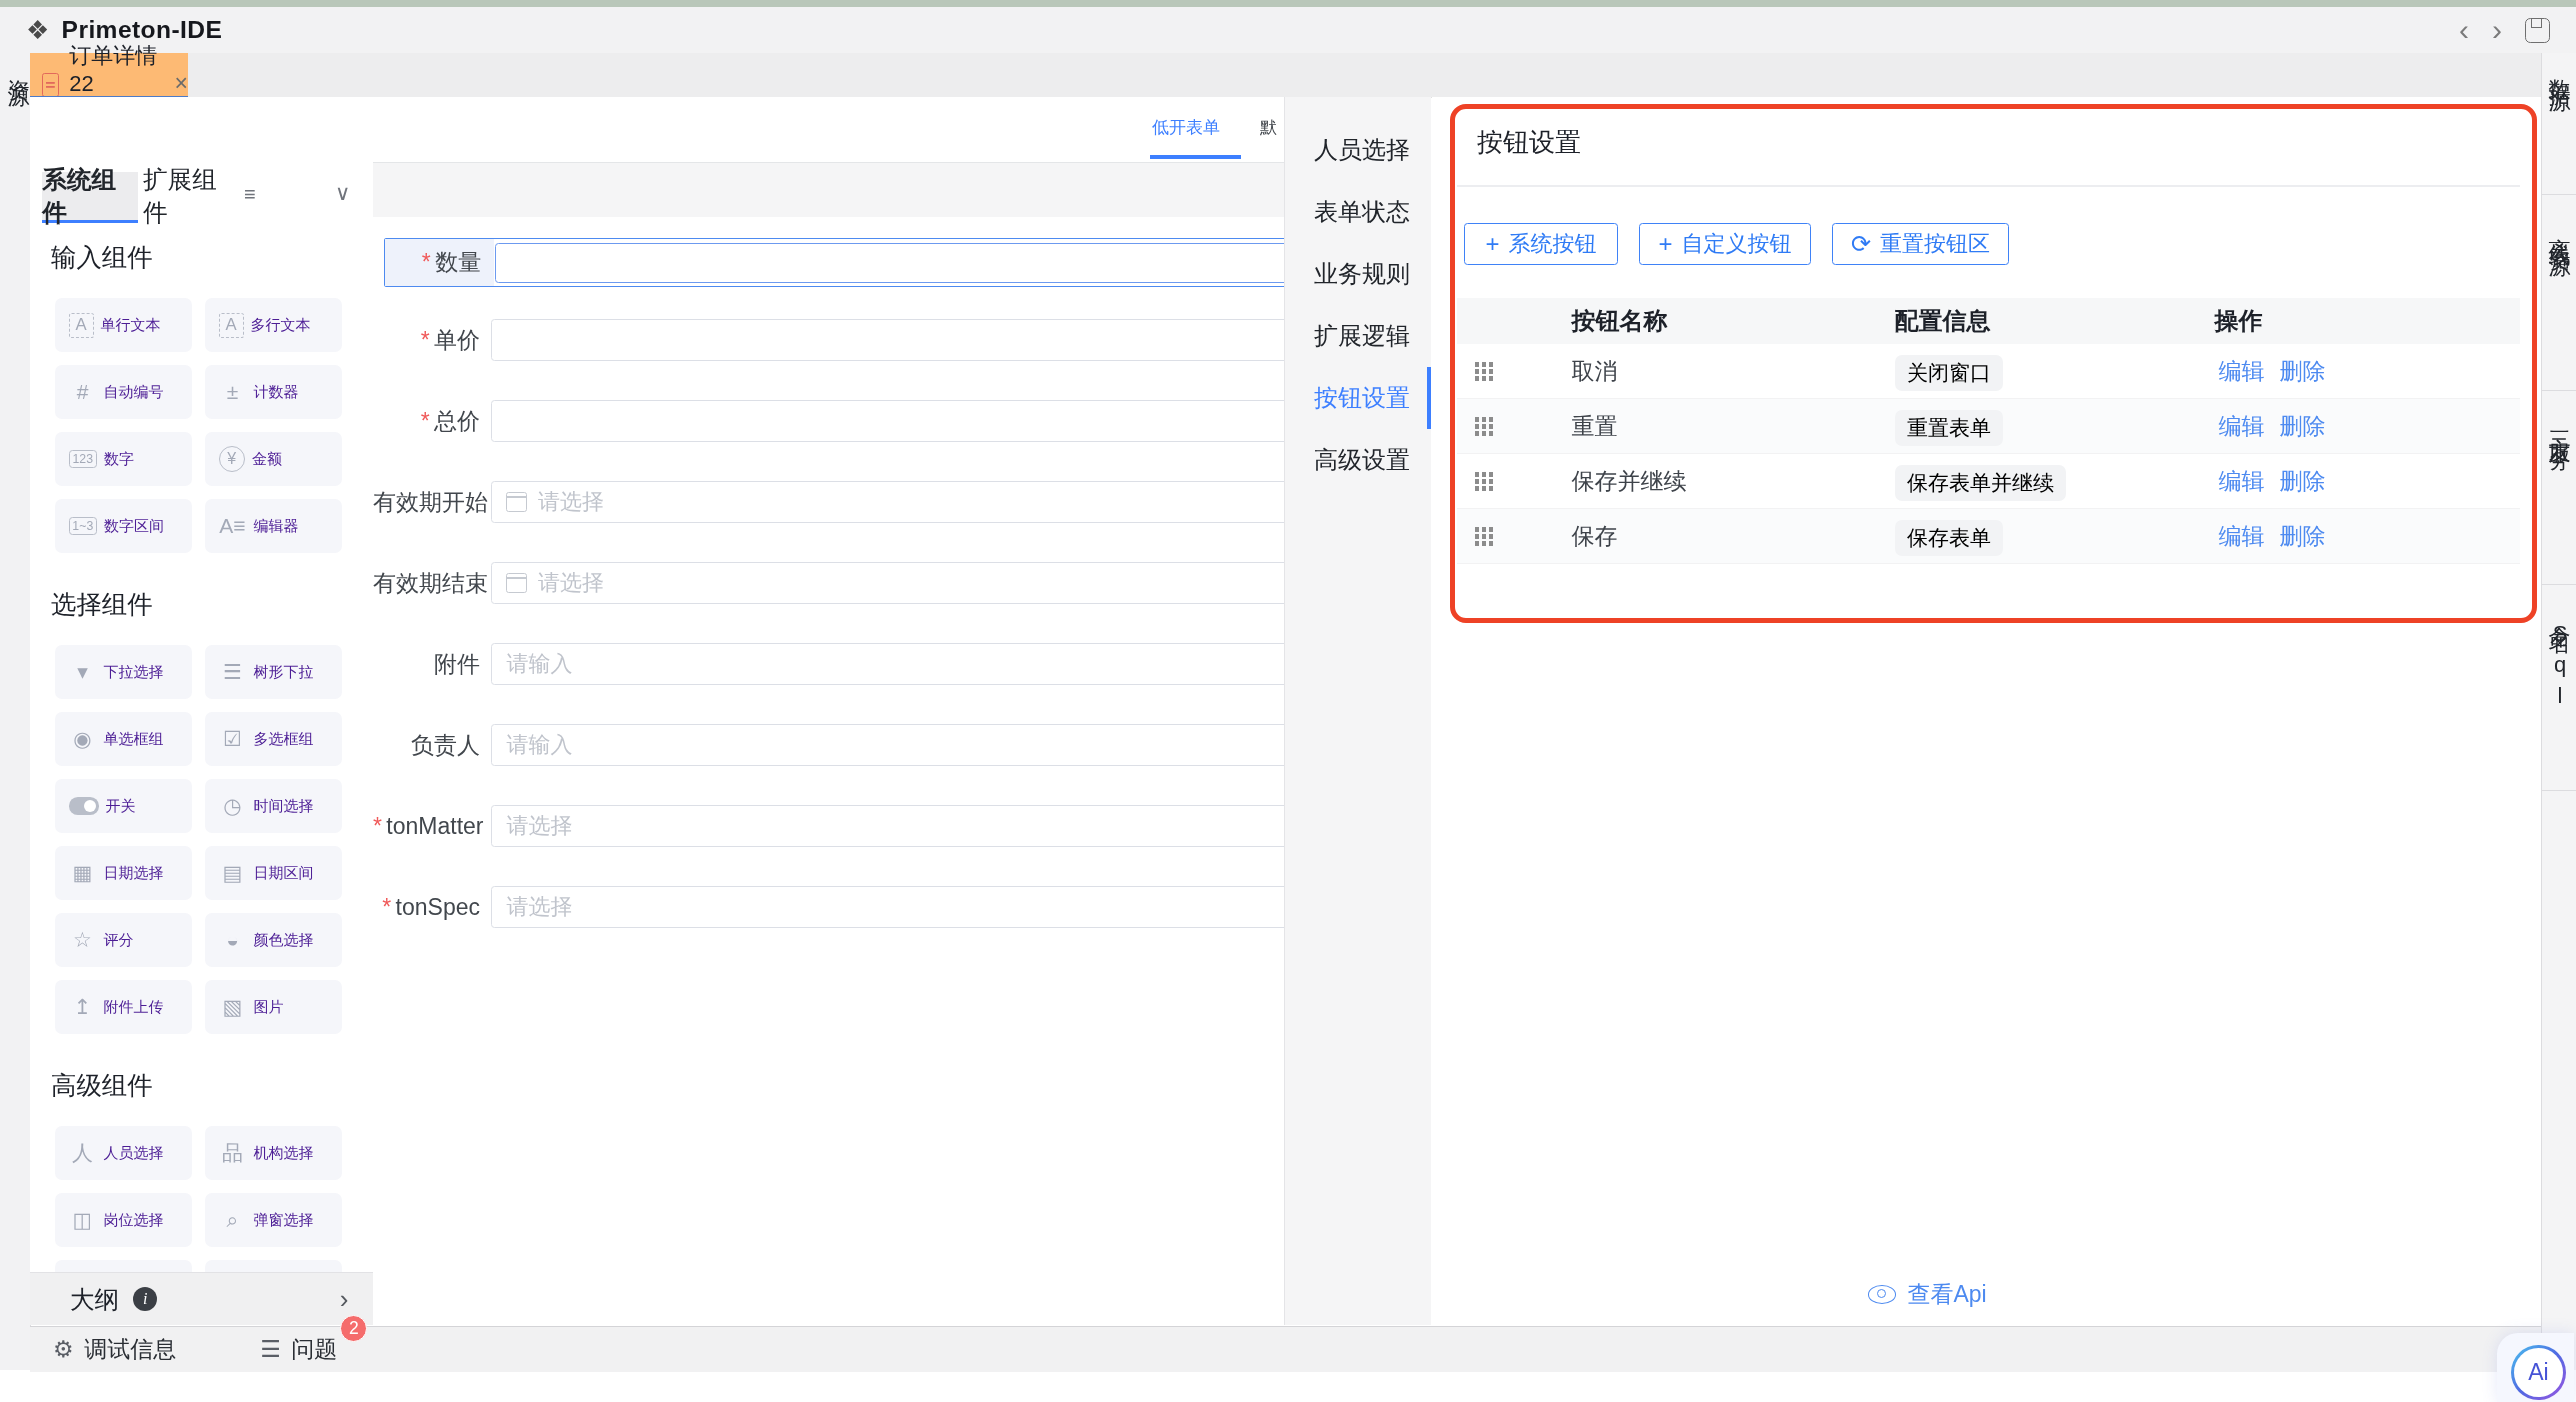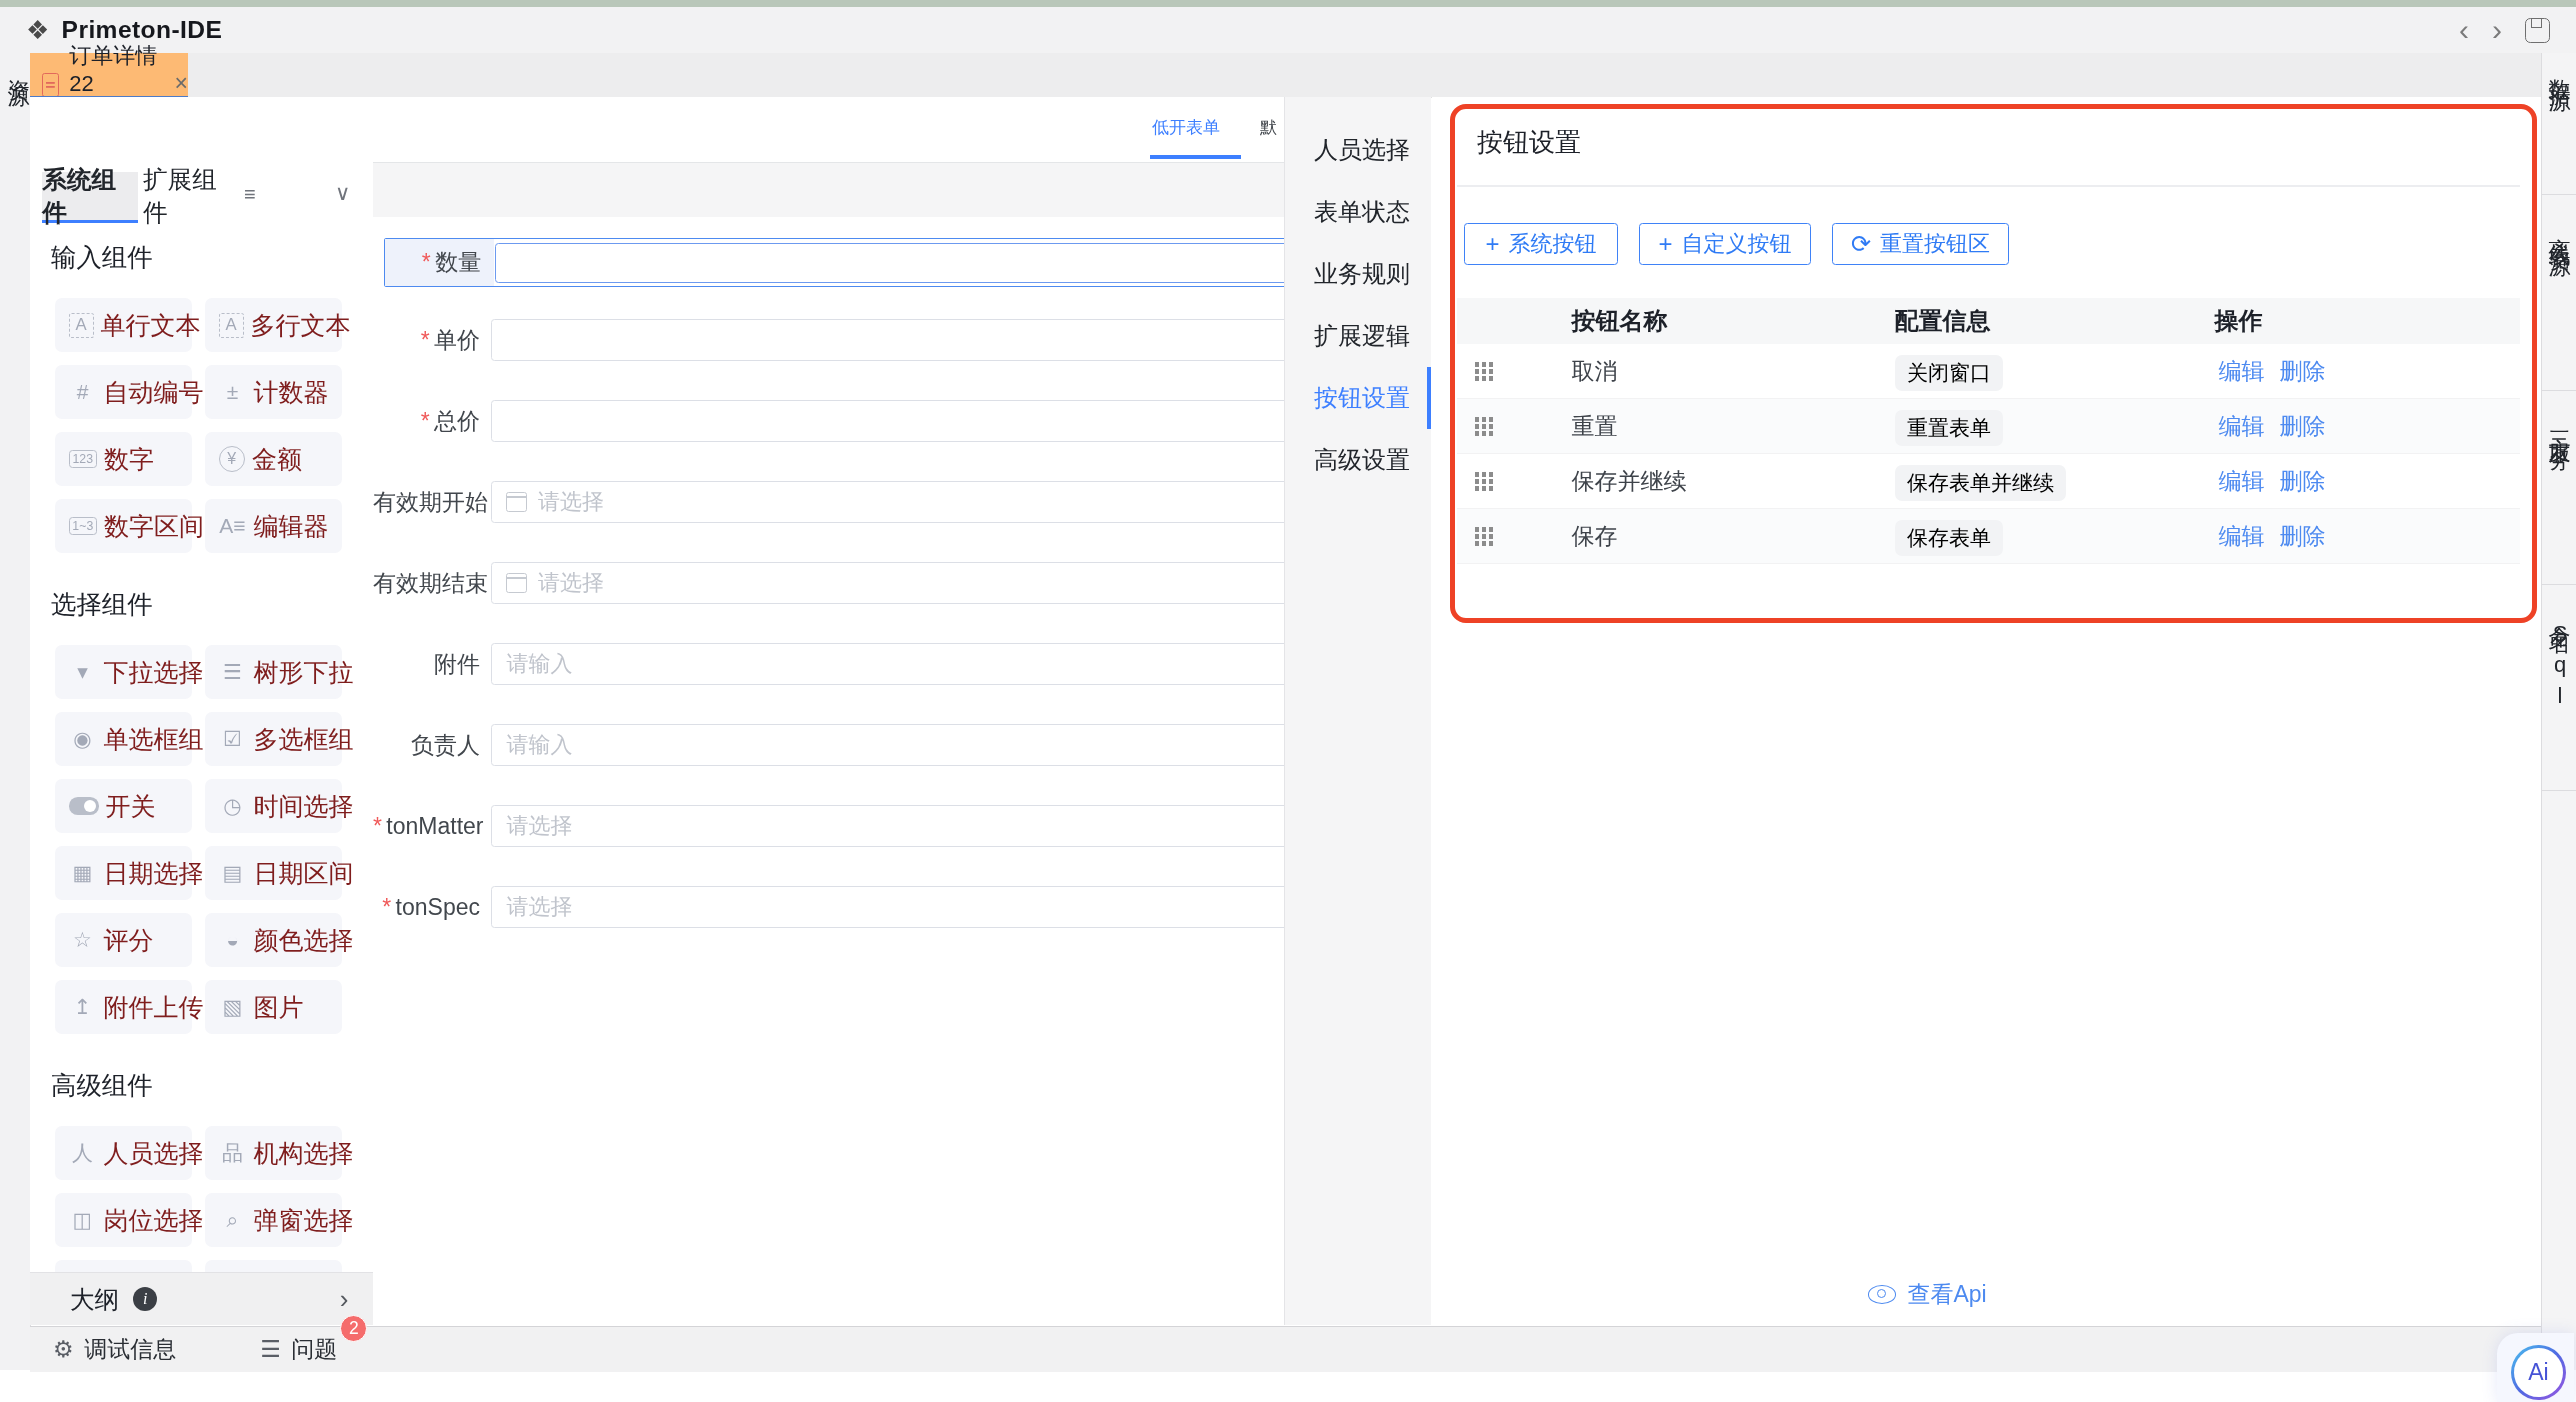--- a/index.html
+++ b/index.html
@@ -37,21 +37,21 @@
   .cp-tabs{position:absolute;left:0;top:63px;width:343px;height:49px;margin-top:12px;}
   .cp-tab{position:absolute;top:0;height:48px;display:flex;align-items:center;justify-content:center;font-size:24.6px;color:#21252b;cursor:pointer;}
   .cp-tab.active{background:#ececee;font-weight:600;border-bottom:3.5px solid #3d7fff;}
   .cp-menu{position:absolute;left:214px;top:10.5px;font-size:20px;color:#70747c;}
   .cp-collapse{position:absolute;left:305px;top:8.8px;font-size:21px;color:#70747c;cursor:pointer;}
   .cp-scroll{position:absolute;left:0;top:112px;width:343px;height:1064px;overflow:hidden;padding:0 0 0 21px;box-sizing:border-box;}
   .sec-title{font-size:25.4px;font-weight:500;color:#1d2129;margin:35px 0 23px 0;}
   .comp-grid{display:grid;grid-template-columns:137px 137px;gap:13px 13px;margin-left:3.5px;}
   .comp-item{height:54px;background:#f5f6fa;border-radius:7px;display:flex;align-items:center;padding-left:14px;box-sizing:border-box;cursor:grab;}
   .comp-item .c-ic{min-width:28px;margin-right:7px;color:#a3a9b7;font-size:21px;display:flex;align-items:center;justify-content:center;}
-  .comp-item .c-label{font-size:25px;color:#7f1d1d;white-space:nowrap;}
+  .comp-item .c-label{font-size:15px;color:#4c1d95;white-space:nowrap;}
   .ic-text-single,.ic-text-multi{border:1.8px dashed #b9bec9;border-radius:2.6px;min-width:23px!important;height:23px;font-size:16.7px!important;}
   .ic-number,.ic-number-range{border:1.8px solid #b9bec9;border-radius:3.5px;font-size:12.3px!important;padding:0.9px 1.8px;min-width:23px!important;}
   .ic-money{border:1.8px solid #b9bec9;border-radius:50%;width:24.6px;height:24.6px;min-width:24.6px!important;font-size:16px!important;}
   .ic-switch{width:30px;height:17.5px;min-width:30px!important;border-radius:8.8px;background:#b9bec9;position:relative;}
   .ic-switch::before{content:"";position:absolute;right:2.6px;top:2.6px;width:12.3px;height:12.3px;border-radius:50%;background:#fff;}
   .outline-bar{position:absolute;left:0;bottom:0;width:343px;height:52px;background:#f0f0f1;border-top:0.9px solid #e2e2e5;display:flex;align-items:center;cursor:pointer;}
   .outline-bar .o-label{font-size:24.6px;color:#1d2129;margin-left:40px;}
   .info-ic{width:24px;height:24px;border-radius:50%;background:#3b3f45;color:#fff;font-size:16px;font-style:italic;font-family:"Liberation Serif",serif;
            display:flex;align-items:center;justify-content:center;margin-left:14px;}
   .outline-bar .o-chev{position:absolute;right:24.6px;font-size:26px;color:#55595f;}

